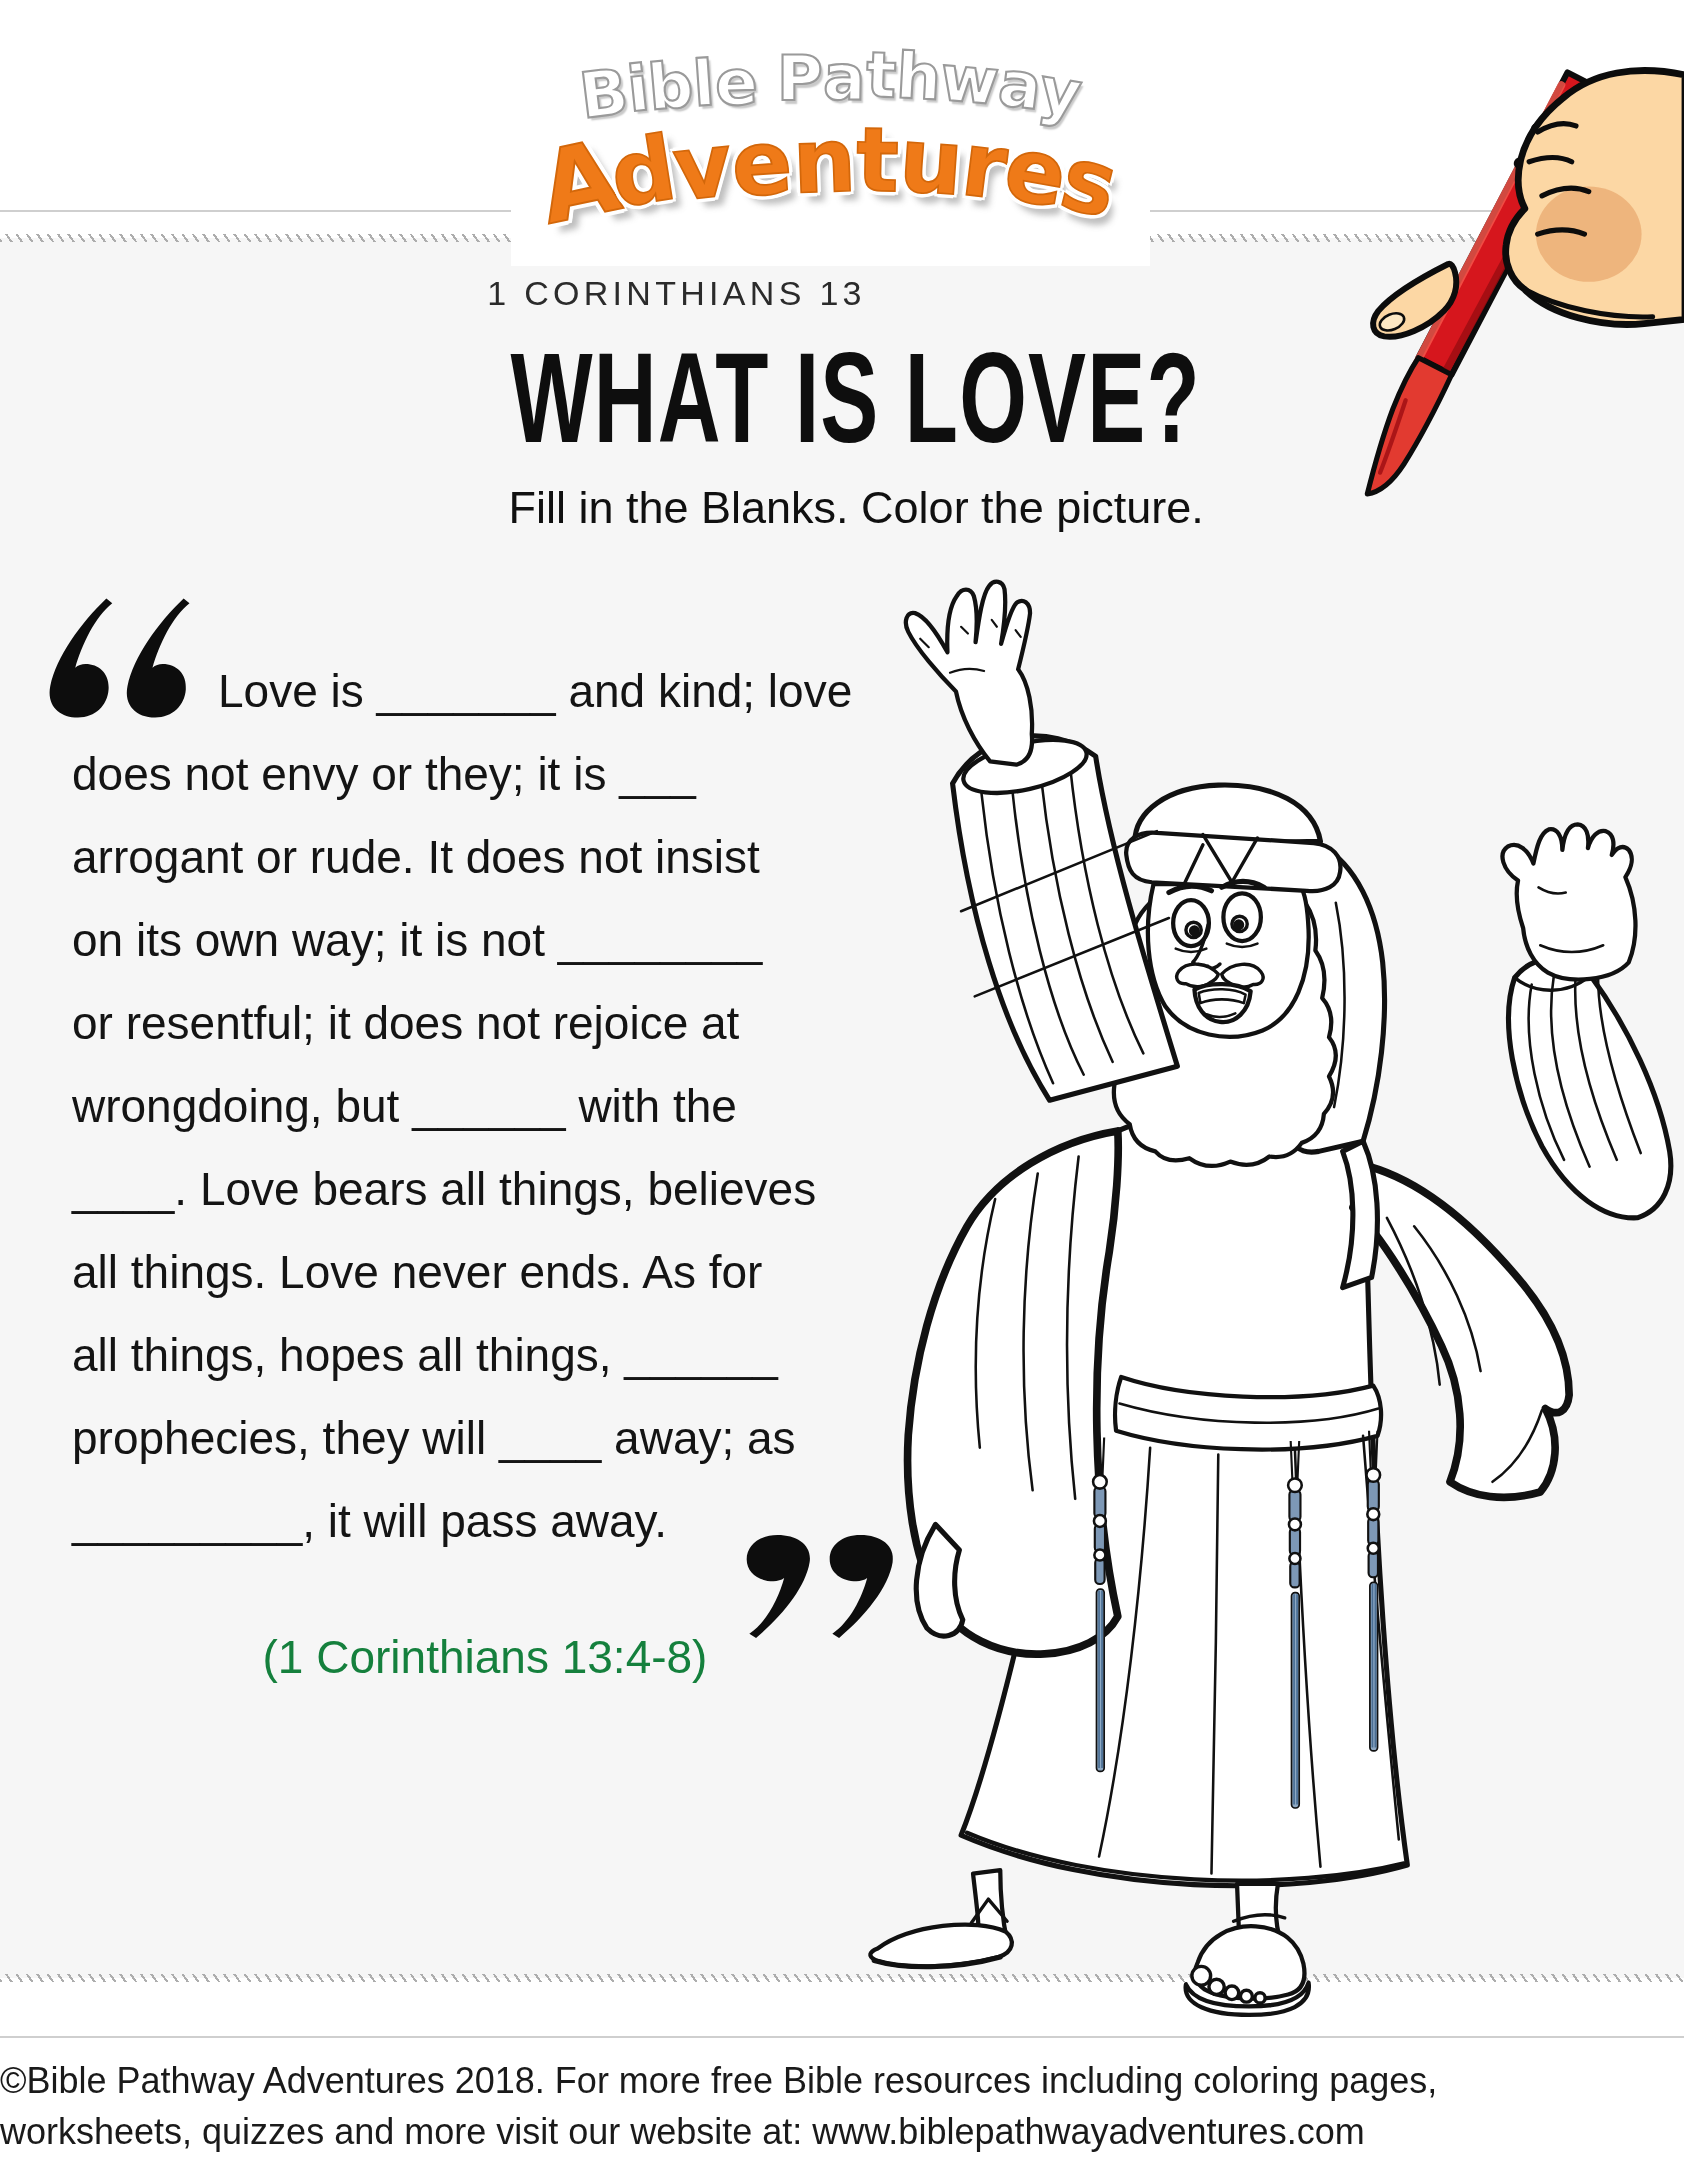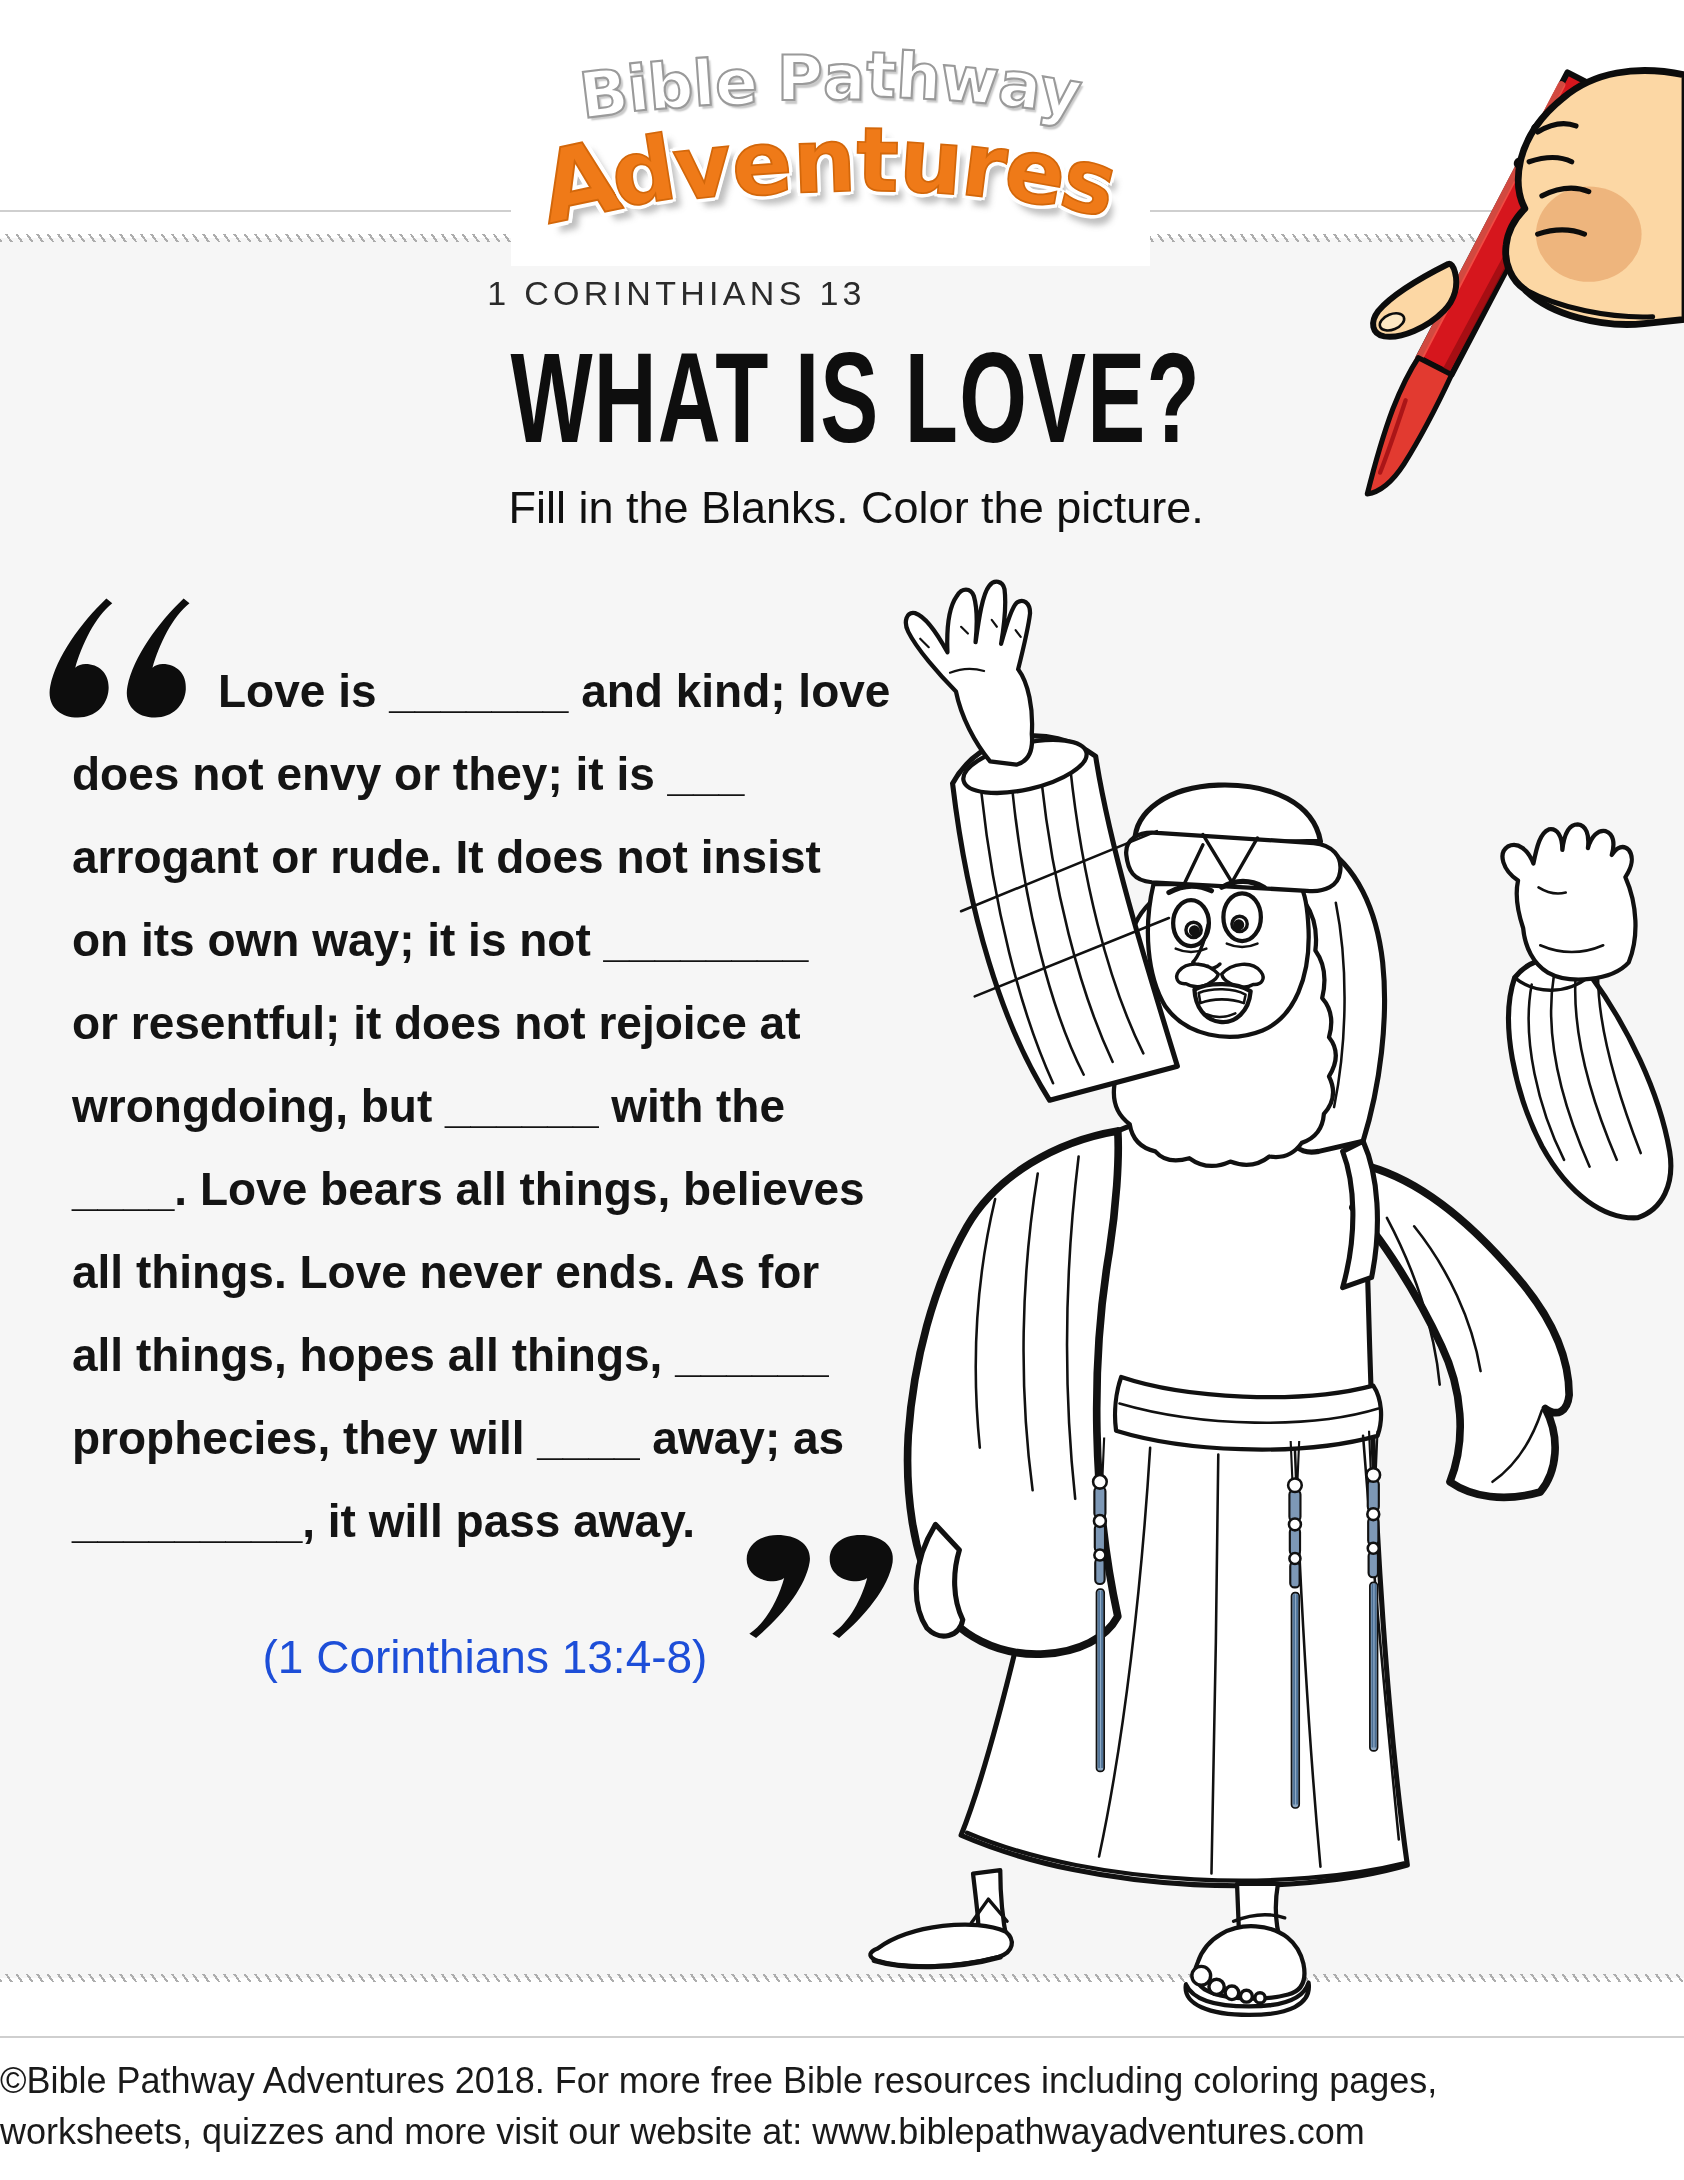--- a/index.html
+++ b/index.html
@@ -58,24 +58,24 @@
   
   .reference{left:0;top:274px;width:1353px;text-align:center;z-index:3;
     font-size:34px;letter-spacing:4.3px;color:#2b2b2b;}
   .title-wrap{left:0;top:334px;width:1712px;text-align:center;z-index:3;white-space:nowrap;}
   .title{display:inline-block;font-size:128px;font-weight:bold;color:#0e0e0e;
     transform:scaleX(0.68);transform-origin:center;letter-spacing:1.7px;line-height:1;}
   .subtitle{left:13.6px;top:482px;width:1685px;text-align:center;z-index:3;
     font-size:45px;color:#101010;}
   
   .quote{left:72px;top:650px;width:831px;z-index:3;font-size:46px;line-height:83px;
-    color:#141414;white-space:nowrap;font-weight:bold;}
+    color:#141414;white-space:nowrap;}
   .quote .l1{padding-left:146px;}
   .citation{left:72px;top:1630px;width:826px;text-align:center;z-index:3;
-    font-size:46px;color:#1d4ed8;}
+    font-size:46px;color:#15803d;}
   .qmark{z-index:3;}
   .open-quote{left:48px;top:596px;}
   .close-quote{left:744px;top:1533px;}
   
   .figure-svg{left:818px;top:545px;z-index:2;}
   .crayon-svg{left:1346px;top:34px;z-index:4;}
   
   .footer{left:0;top:2055px;width:1685px;z-index:3;
     font-size:36px;line-height:51px;color:#1a1a1a;}
 </style>

